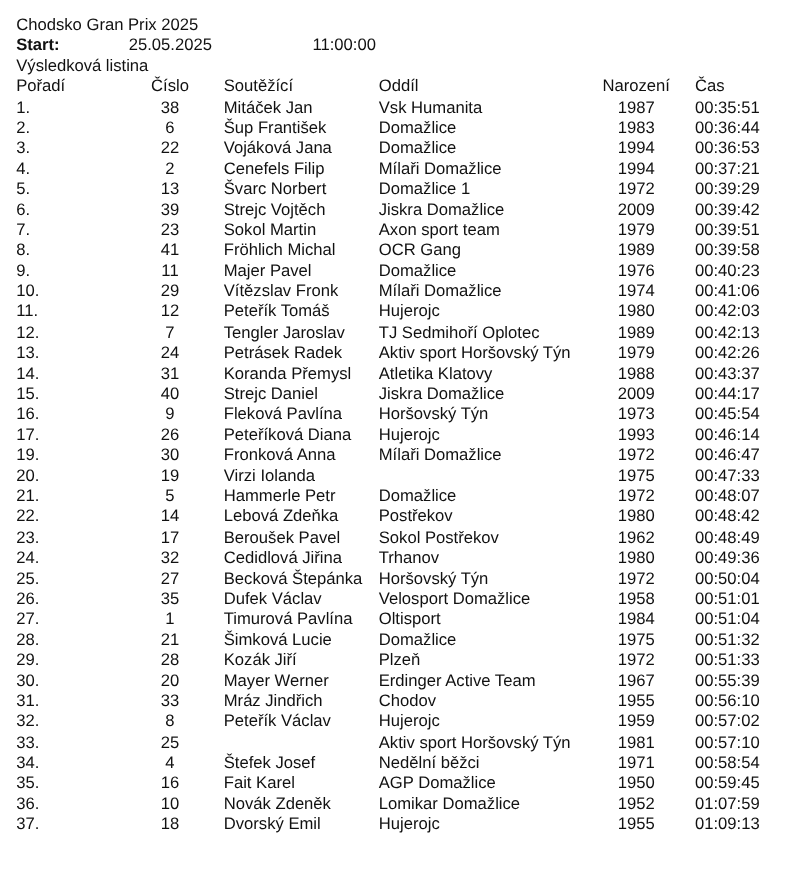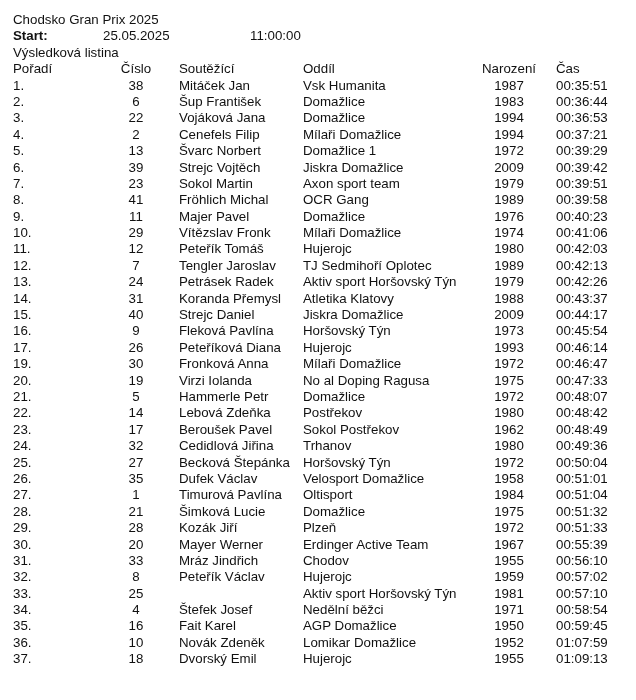--- a/index.html
+++ b/index.html
@@ -188,21 +188,20 @@
         <span class="c c-num">30</span>
         <span class="c c-name">Fronková Anna</span>
         <span class="c c-club">Mílaři Domažlice</span>
         <span class="c c-year">1972</span>
         <span class="c c-time">00:46:47</span>
       </div>
       <div class="line">
         <span class="c c-rank">20.</span>
         <span class="c c-num">19</span>
         <span class="c c-name">Virzi Iolanda</span>
-        <span class="c c-club">No al Doping Ragusa</span>
         <span class="c c-year">1975</span>
         <span class="c c-time">00:47:33</span>
       </div>
       <div class="line">
         <span class="c c-rank">21.</span>
         <span class="c c-num">5</span>
         <span class="c c-name">Hammerle Petr</span>
         <span class="c c-club">Domažlice</span>
         <span class="c c-year">1972</span>
         <span class="c c-time">00:48:07</span>

